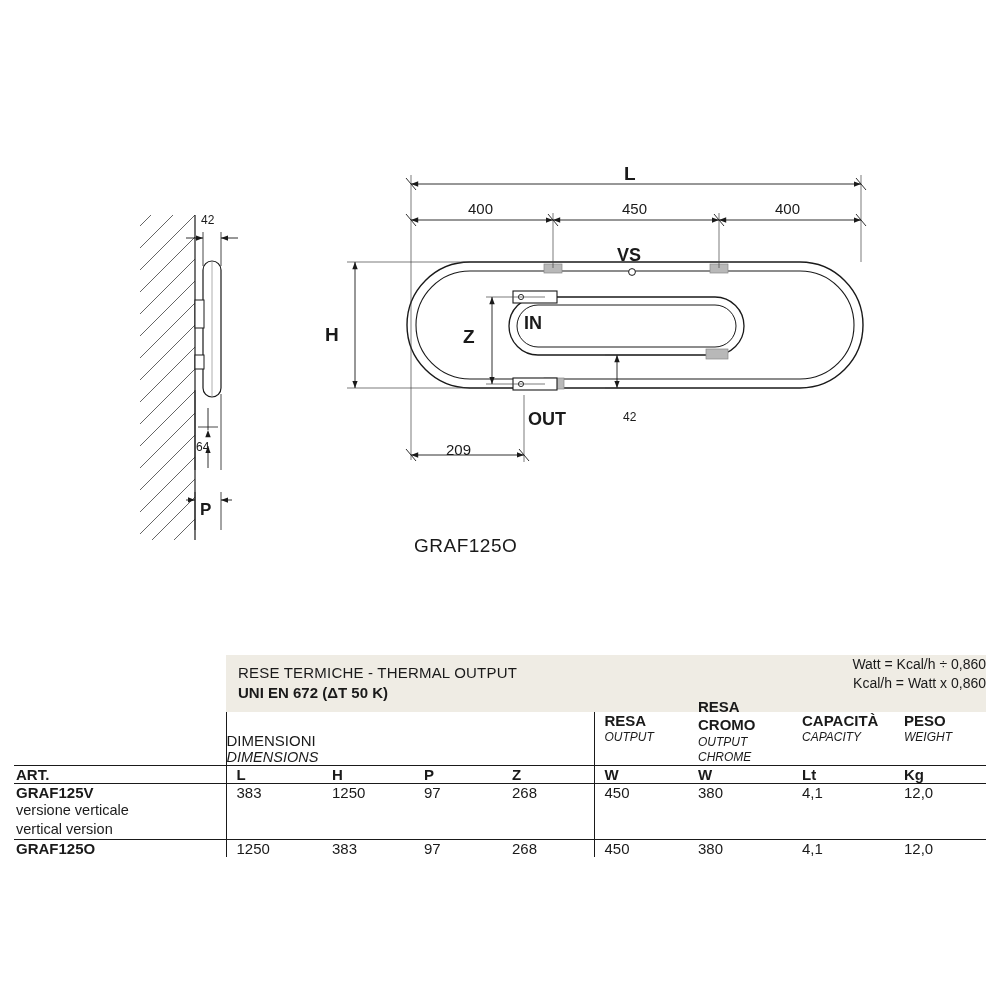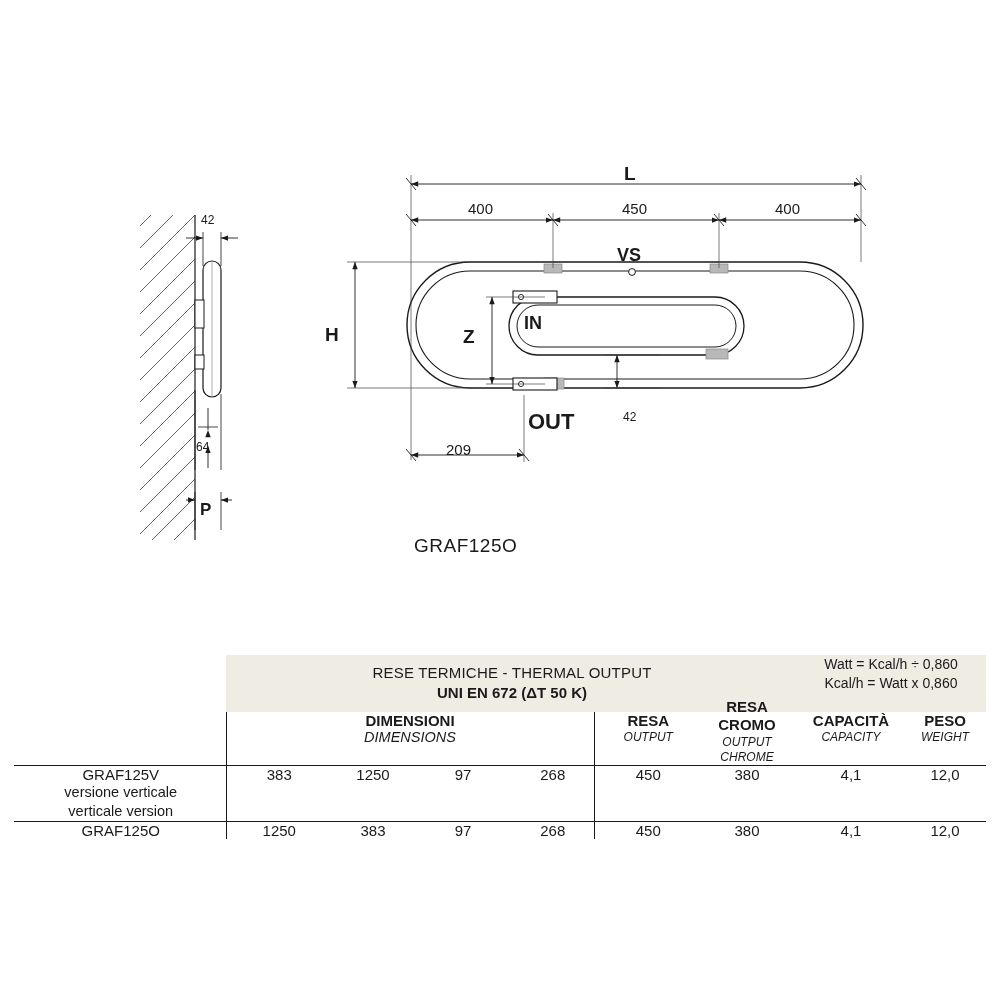--- a/index.html
+++ b/index.html
@@ -64,21 +64,20 @@
     width: 972px;
   }
   table.spec {
     border-collapse: collapse;
     width: 972px;
     font-size: 14.5px;
   }
   table.spec td {
     padding: 0;
     vertical-align: top;
-    text-align: center;
   }
 
   .hdr-band {
     background: #efece4;
   }
   .hdr-band .hdr-inner {
     padding: 8px 10px 8px 12px;
     line-height: 1.35;
   }
   .hdr-title-1 {
@@ -93,22 +92,23 @@
     text-align: right;
     font-size: 14px;
     line-height: 1.35;
     padding: 8px 12px 8px 10px;
   }
 
   .dim-cell {
     padding: 14px 0 6px 12px;
   }
   .dim-main {
-    font-weight: bold;
-    font-size: 15px;
+    font-weight: normal;
+    font-size: 15px;
+    margin-top: 20px;
   }
   .dim-sub {
     font-style: italic;
     font-size: 14.5px;
   }
   .colhdr {
     padding: 14px 0 6px 0;
     line-height: 1.25;
   }
   .colhdr .m {
@@ -130,21 +130,21 @@
   }
   .art-row td.first {
     padding-left: 2px;
   }
   .data-row td {
     padding: 6px 0 5px 0;
     font-size: 15px;
   }
   .data-row td.first {
     padding-left: 2px;
-    font-weight: normal;
+    font-weight: bold;
     margin-top: 8px;
   }
   .note-row td {
     padding: 2px 0 10px 0;
     font-size: 14.5px;
     line-height: 1.3;
   }
   .note-row td.first {
     padding-left: 2px;
   }
@@ -276,21 +276,21 @@
     <div class="lbl bold" style="left:624px; top:163px; font-size:19px;">L</div>
     <div class="lbl" style="left:468px; top:200px;">400</div>
     <div class="lbl" style="left:622px; top:200px;">450</div>
     <div class="lbl" style="left:775px; top:200px;">400</div>
 
     <div class="lbl bold" style="left:325px; top:324px; font-size:19px;">H</div>
     <div class="lbl bold" style="left:463px; top:326px; font-size:19px;">Z</div>
 
     <div class="lbl bold" style="left:617px; top:245px; font-size:18px;">VS</div>
     <div class="lbl bold" style="left:524px; top:313px; font-size:18px;">IN</div>
-    <div class="lbl bold" style="left:528px; top:409px; font-size:22px;">OUT</div>
+    <div class="lbl bold" style="left:528px; top:409px; font-size:18px;">OUT</div>
 
     <div class="lbl small" style="left:623px; top:410px;">42</div>
     <div class="lbl" style="left:446px; top:441px;">209</div>
 
     <div class="model-name">GRAF125O</div>
   </div>
 
   <div class="table-wrap">
     <table class="spec">
       <colgroup>
@@ -347,36 +347,47 @@
           </div>
         </td>
         <td class="colhdr">
           <div style="padding-left:4px">
             <div class="m">PESO</div>
             <div class="s">WEIGHT</div>
           </div>
         </td>
       </tr>
 
+      <tr class="art-row row-line">
+        <td class="first">ART.</td>
+        <td class="vline" style="padding-left:10px">L</td>
+        <td style="padding-left:10px">H</td>
+        <td style="padding-left:10px">P</td>
+        <td style="padding-left:10px">Z</td>
+        <td class="vline" style="padding-left:10px">W</td>
+        <td style="padding-left:6px">W</td>
+        <td style="padding-left:6px">Lt</td>
+        <td style="padding-left:4px">Kg</td>
+      </tr>
 
       <tr class="data-row row-line">
         <td class="first">GRAF125V</td>
         <td class="vline" style="padding-left:10px">383</td>
         <td style="padding-left:10px">1250</td>
         <td style="padding-left:10px">97</td>
         <td style="padding-left:10px">268</td>
         <td class="vline" style="padding-left:10px">450</td>
         <td style="padding-left:6px">380</td>
         <td style="padding-left:6px">4,1</td>
         <td style="padding-left:4px">12,0</td>
       </tr>
       <tr class="note-row">
         <td class="first">
           <div>versione verticale</div>
-          <div>verticale version</div>
+          <div>vertical version</div>
         </td>
         <td class="vline"></td>
             <td></td>
             <td></td>
             <td></td>
         <td class="vline"></td>
             <td></td>
             <td></td>
             <td></td>
       </tr>

